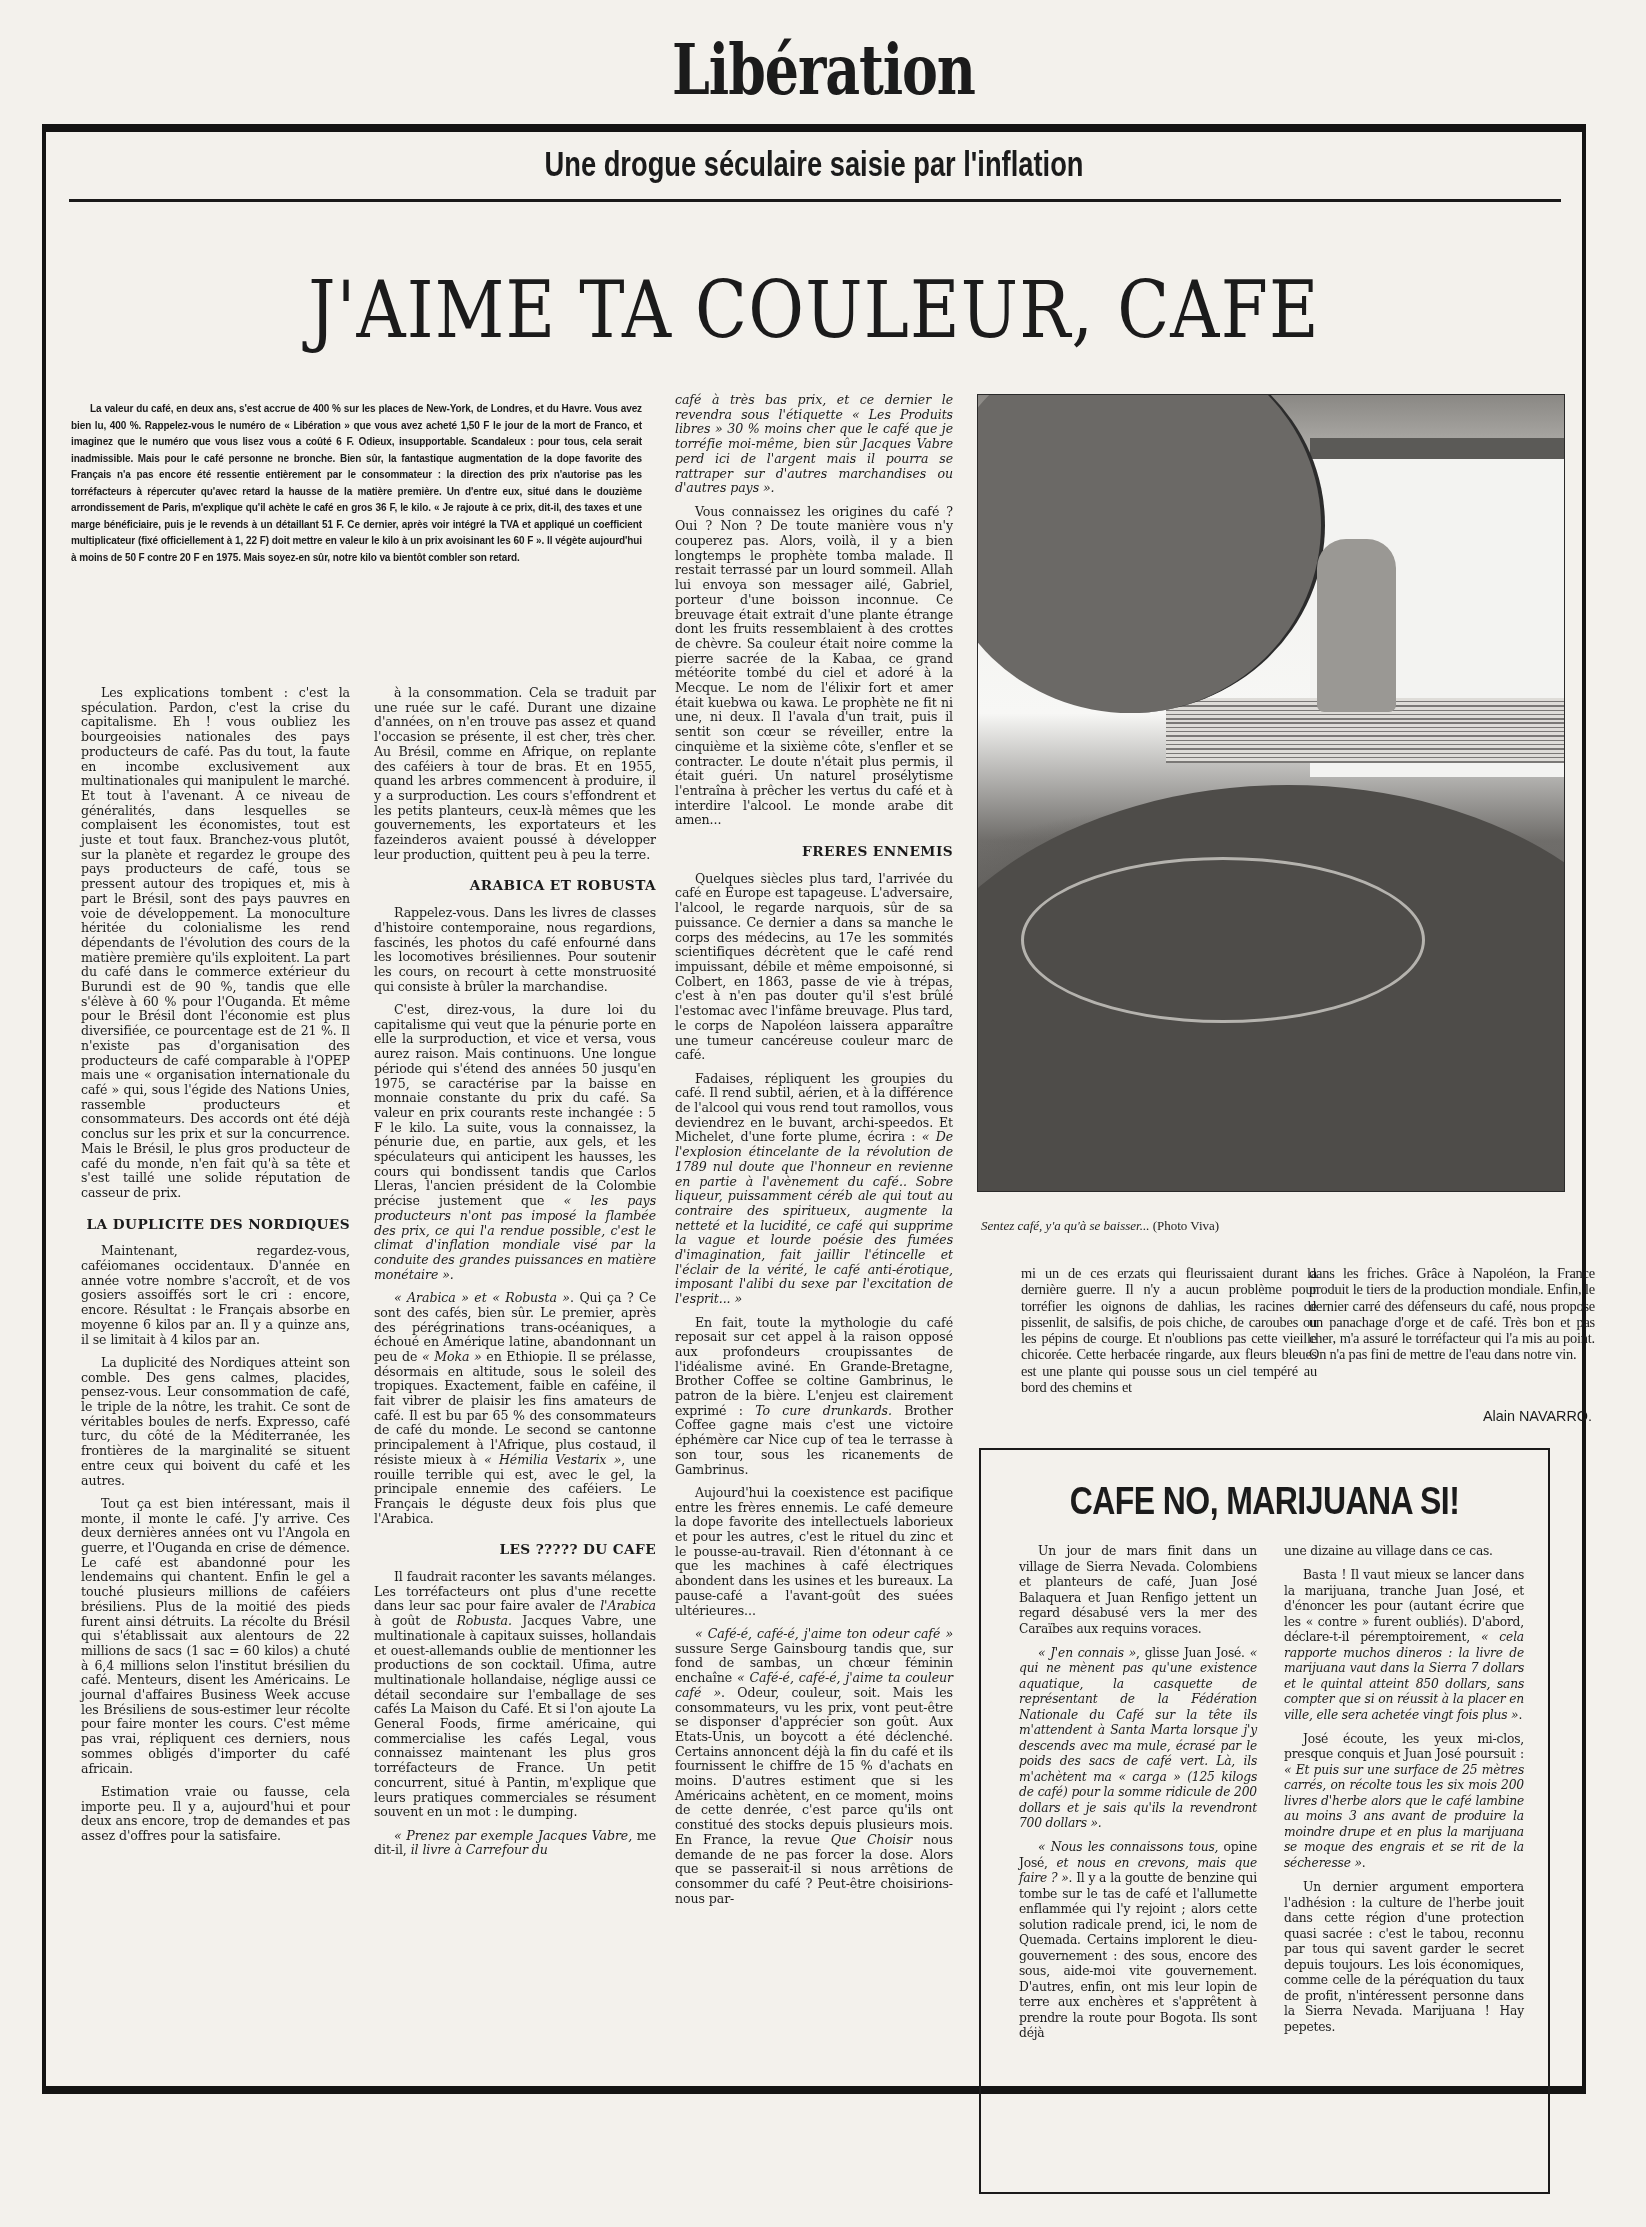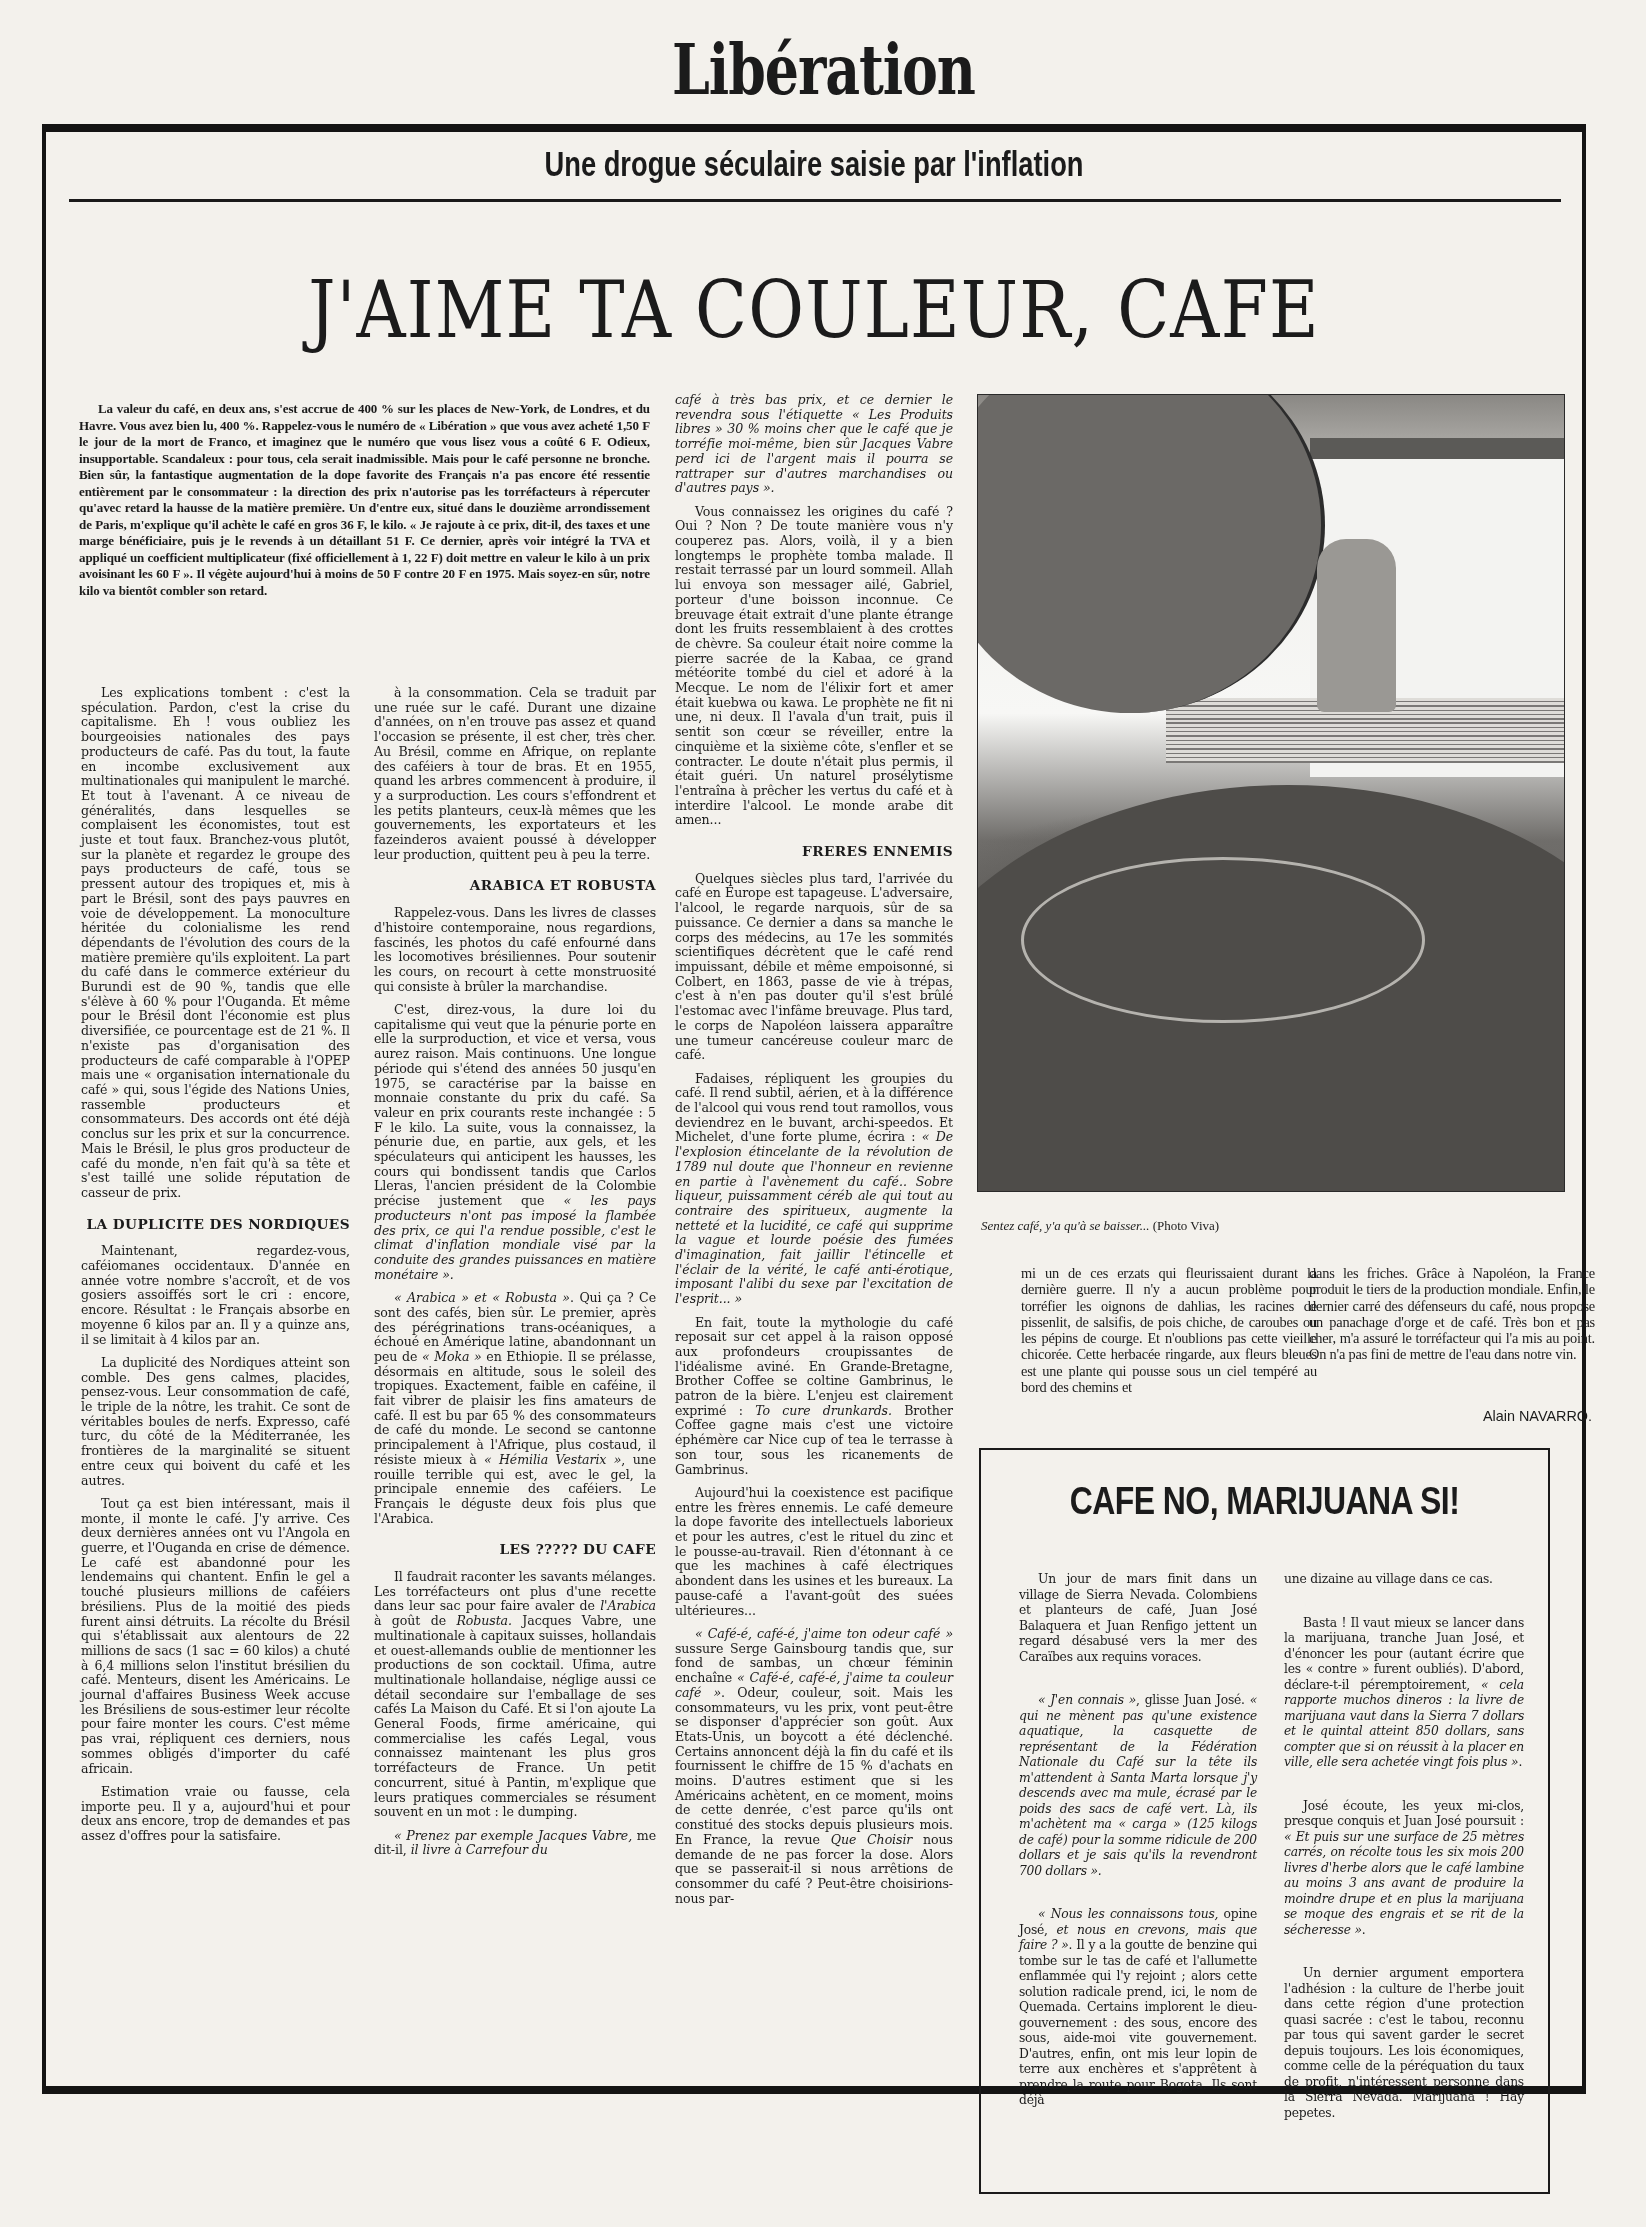--- a/index.html
+++ b/index.html
@@ -26,22 +26,22 @@
     position: absolute; left: 69px; top: 199px; width: 1492px; height: 2.9px; background: #1a1a1a;
   }
 
   .headline {
     position: absolute; left: 42px; top: 264px; width: 1544px; text-align: center;
     font-family: "DejaVu Serif", serif; font-size: 79px; font-weight: 400; letter-spacing: 1.4px;
     transform: scaleX(0.86);
   }
 
   .intro {
-    position: absolute; left: 79px; top: 401px; width: 571px;
-    font-family: Liberation Serif, serif; font-size: 13px; line-height: 16.5px; text-align: justify;
+    position: absolute; left: 71px; top: 401px; width: 571px;
+    font-family: Liberation Sans, sans-serif; font-size: 10px; line-height: 16.5px; text-align: justify;
     font-weight: 700; letter-spacing: -0.1px;
   }
   .intro p { text-indent: 19px; }
 
   .col {
     position: absolute; font-family: "DejaVu Serif", serif; font-size: 12.6px; line-height: 14.7px;
     text-align: justify; letter-spacing: -0.1px;
   }
   .col p { text-indent: 20px; margin-bottom: 8.7px; hyphens: manual; }
   .col h3 {
@@ -87,21 +87,21 @@
   .sidebar {
     position: absolute; left: 979px; top: 1448px; width: 571px; height: 746px;
     border: 2.2px solid #1a1a1a;
   }
   .sidebar h2 {
     position: absolute; left: 0; top: 29px; width: 100%; text-align: center;
     font-family: "Liberation Sans", sans-serif; font-size: 39px; font-weight: 700; letter-spacing: -0.7px;
     transform: scaleX(0.82);
   }
   .sidecol { position: absolute; font-family: "DejaVu Serif", serif; font-size: 12.3px; line-height: 15.5px; text-align: justify; letter-spacing: -0.2px; }
-  .sidecol p { text-indent: 19px; margin-bottom: 8.7px; margin-top: 28px; }
+  .sidecol p { text-indent: 19px; margin-bottom: 8.7px; }
   .sidecol i { font-style: italic; }
   #side1 { left: 38px; top: 94px; width: 238px; }
   #side2 { left: 303px; top: 94px; width: 240px; }
   #side2 p.noindent { text-indent: 0; }
 </style>
 </head>
 <body>
 
 <div class="masthead">Libération</div>
 

